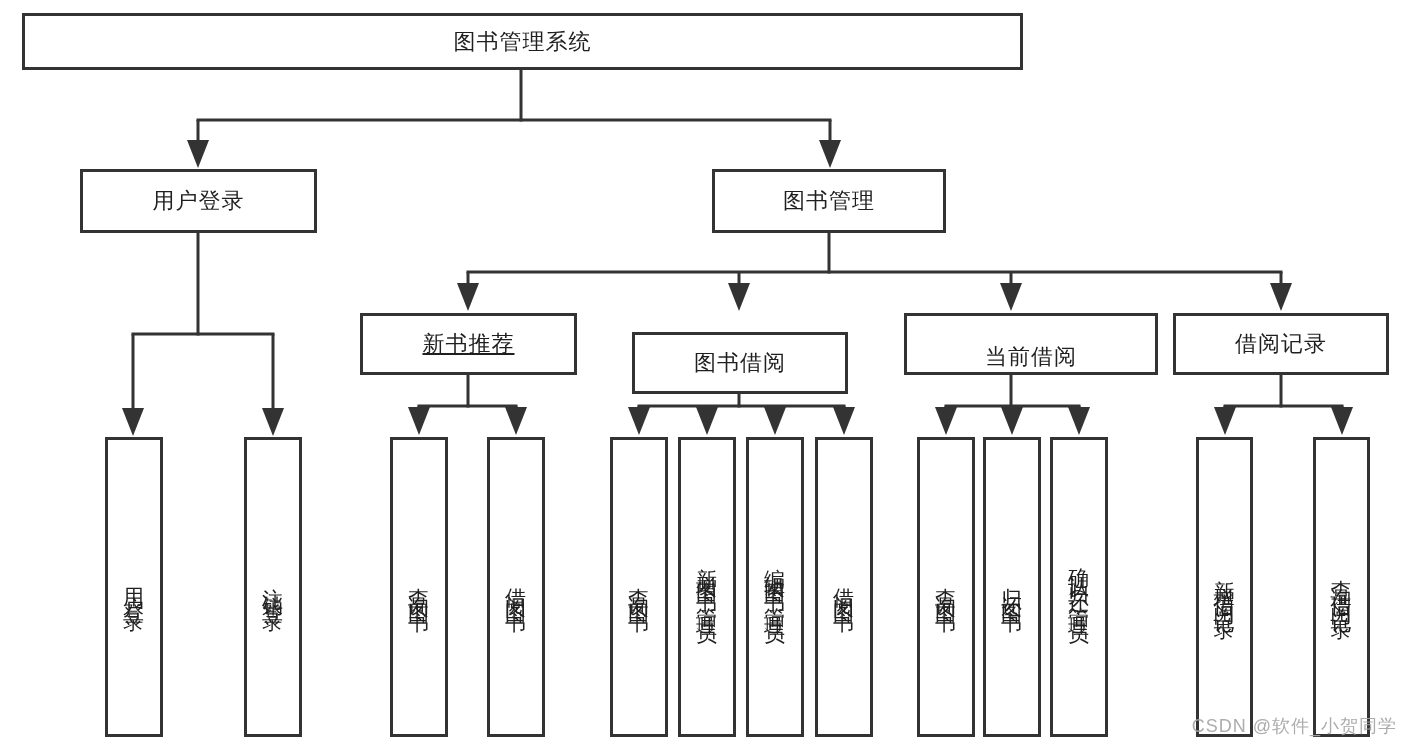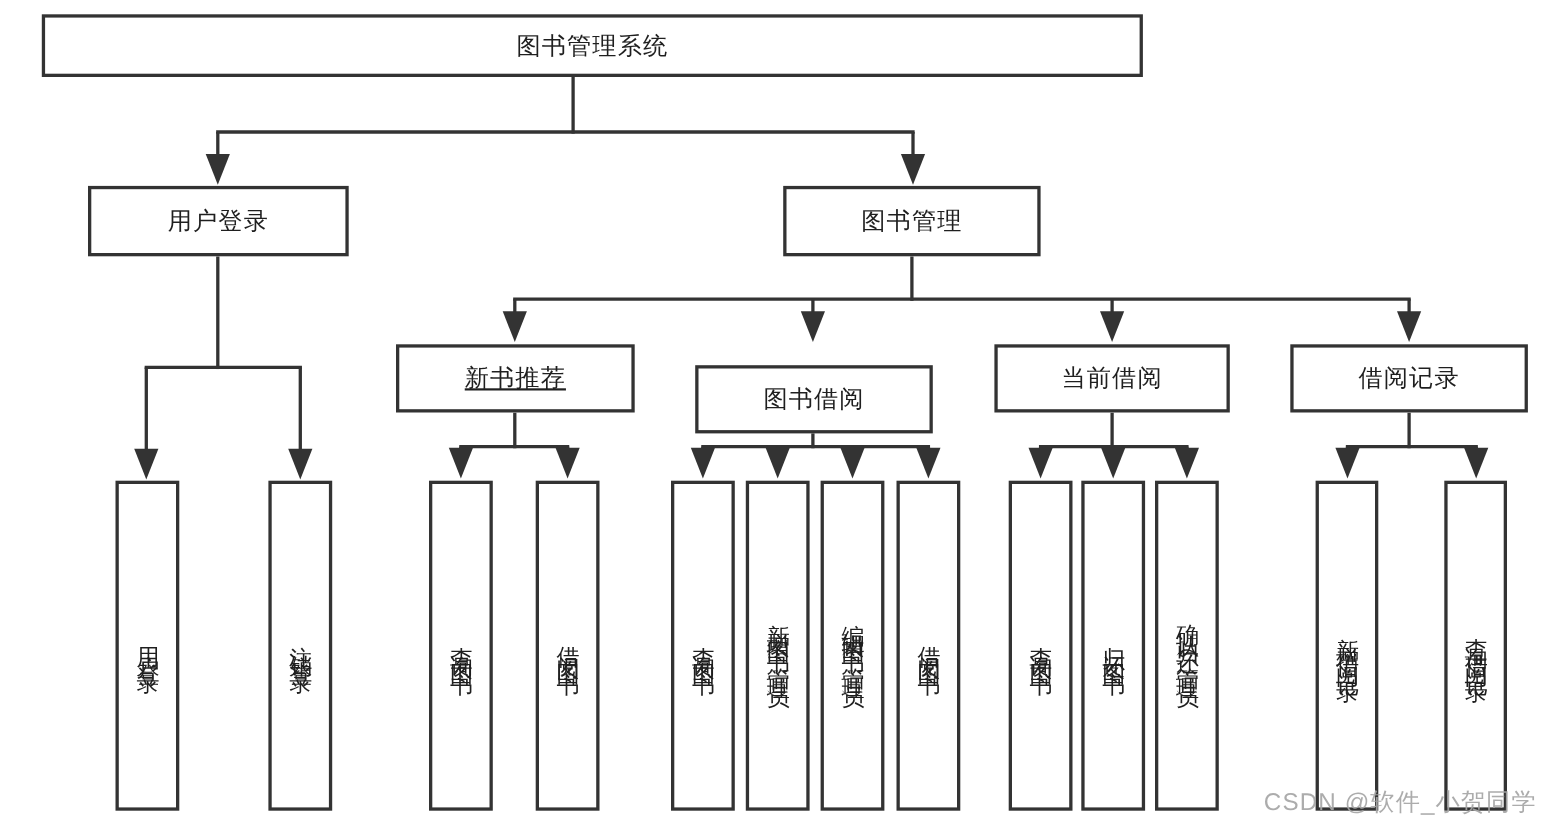--- a/index.html
+++ b/index.html
@@ -34,47 +34,47 @@
     white-space: nowrap;
   }
   .vlabel {
     writing-mode: vertical-rl;
     font-size: 21px;
     letter-spacing: 8px;
     line-height: 1;
     white-space: nowrap;
   }
   
-  .n-root  { left: 22px;   top: 13px;  width: 1001px; height: 57px; margin-left: 16px; }
+  .n-root  { left: 22px;   top: 13px;  width: 1001px; height: 57px; }
   .n-l2a   { left: 80px;   top: 169px; width: 237px;  height: 64px; }
   .n-l2b   { left: 712px;  top: 169px; width: 234px;  height: 64px; }
   .n-l3a   { left: 360px;  top: 313px; width: 217px;  height: 62px; text-decoration: underline; }
   .n-l3b   { left: 632px;  top: 313px; width: 216px;  height: 62px; margin-top: 19px; }
-  .n-l3c   { left: 904px;  top: 313px; width: 214px;  height: 62px; }
+  .n-l3c   { left: 904px;  top: 313px; width: 254px;  height: 62px; align-items: flex-end; }
   .n-l3d   { left: 1173px; top: 313px; width: 216px;  height: 62px; }
   .leaf    { top: 437px; height: 300px; width: 58px; }
   .n-a1 { left: 105px; }
   .n-a2 { left: 244px; }
   .n-b1 { left: 390px; }
   .n-b2 { left: 487px; }
   .n-c1 { left: 610px; }
   .n-c2 { left: 678px; }
   .n-c3 { left: 746px; }
   .n-c4 { left: 815px; }
   .n-d1 { left: 917px; }
   .n-d2 { left: 983px; }
   .n-d3 { left: 1050px; }
   .n-e1 { left: 1196px; width: 57px; }
   .n-e2 { left: 1313px; width: 57px; }
   .watermark {
     position: absolute;
     right: 8px;
     top: 714px;
     z-index: 5;
-    font-size: 22px;
+    font-size: 18px;
     color: rgba(165,165,165,0.92);
     letter-spacing: 1px;
     white-space: nowrap;
   }
 </style>
 </head>
 <body>
 
 <div class="stage">
 

